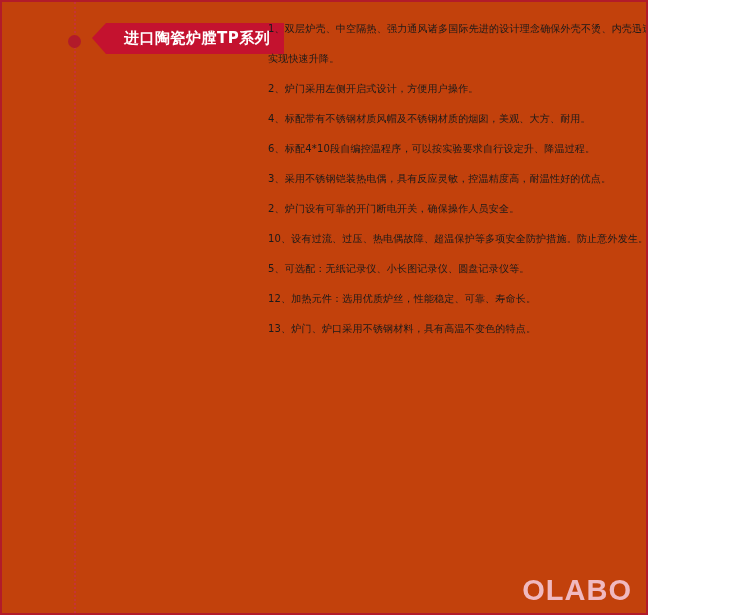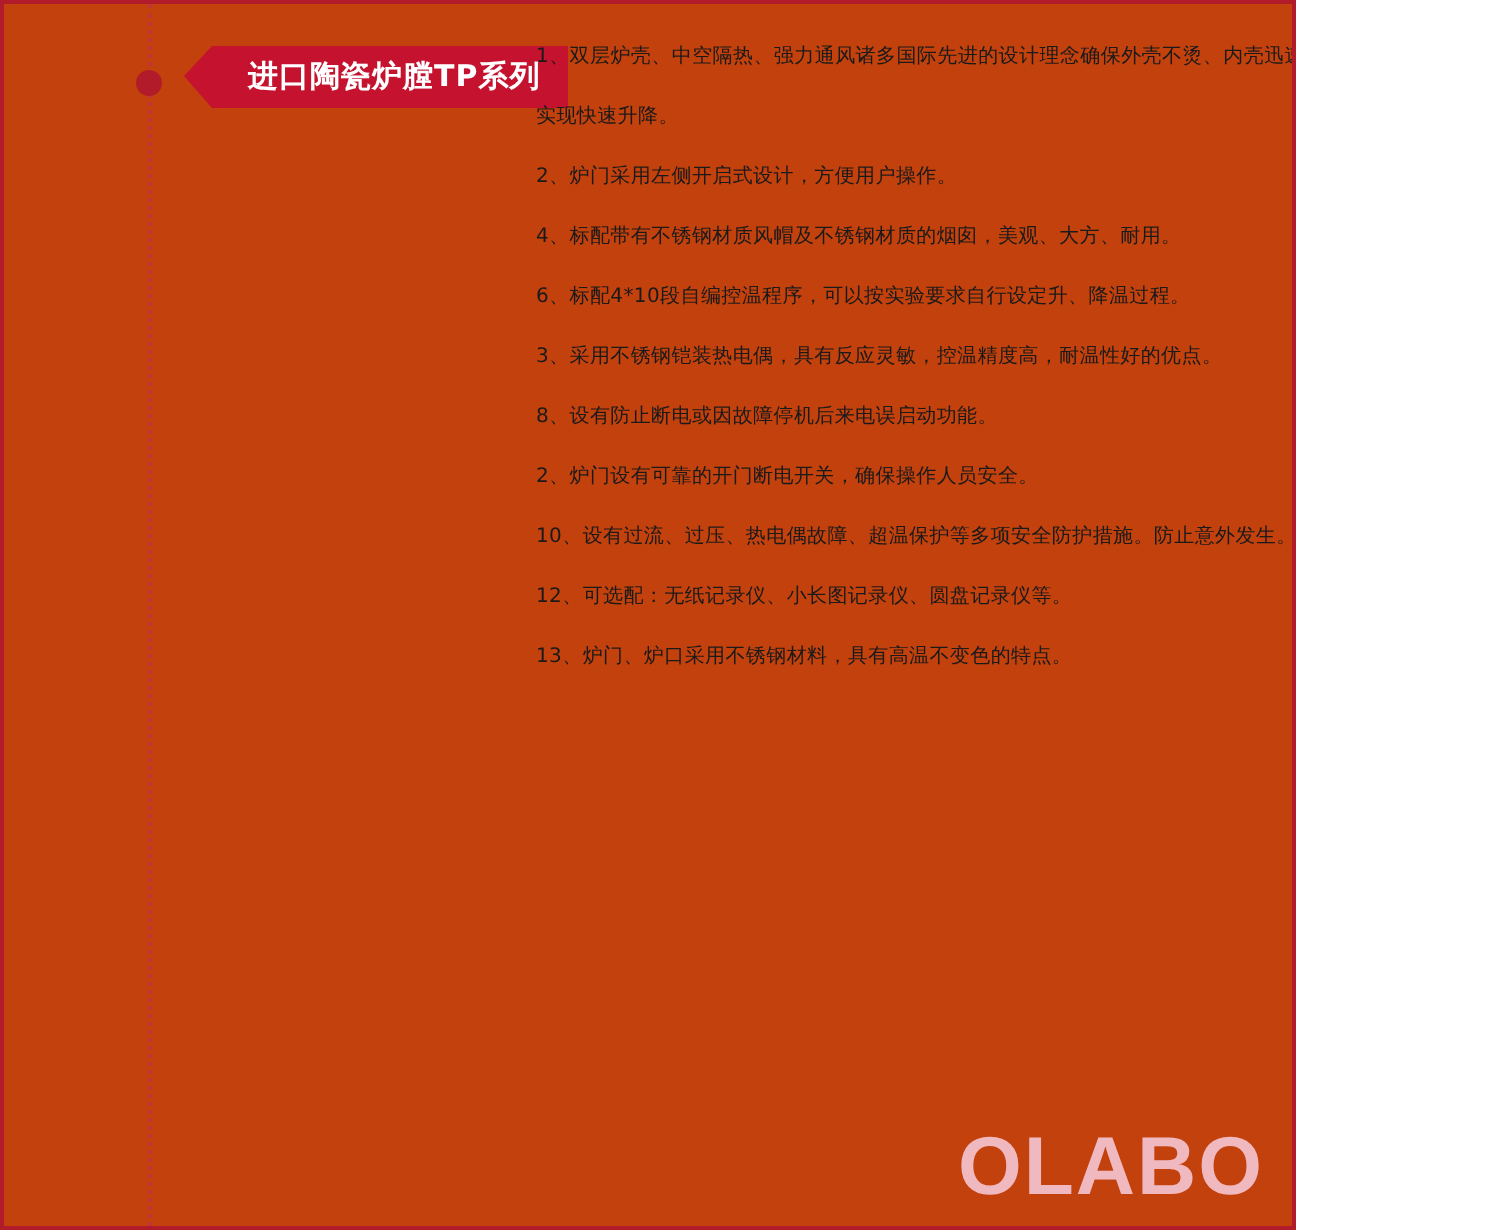--- a/index.html
+++ b/index.html
@@ -81,21 +81,21 @@
     text-align: justify;
     text-justify: inter-ideograph;
     margin: 0;
     letter-spacing: 0.2px;
   }
   
   .brand {
     position: absolute;
     right: 14px;
     bottom: 6px;
-    font-size: 41px;
+    font-size: 29px;
     font-weight: bold;
     color: #f0b9c0;
     letter-spacing: 1px;
     font-family: "Liberation Sans", sans-serif;
     user-select: none;
   }
 </style>
 </head>
 <body>
 
@@ -107,23 +107,23 @@
   <div class="ribbon">
     <span>进口陶瓷炉膛TP系列</span>
   </div>
 
   <div class="content">
     <p class="para">1、双层炉壳、中空隔热、强力通风诸多国际先进的设计理念确保外壳不烫、内壳迅速降温的特点，可实现快速升降。</p>
     <p class="para">2、炉门采用左侧开启式设计，方便用户操作。</p>
     <p class="para">4、标配带有不锈钢材质风帽及不锈钢材质的烟囱，美观、大方、耐用。</p>
     <p class="para">6、标配4*10段自编控温程序，可以按实验要求自行设定升、降温过程。</p>
     <p class="para">3、采用不锈钢铠装热电偶，具有反应灵敏，控温精度高，耐温性好的优点。</p>
-    <p class="para">8、设有防止断电或因故障停机后来电误启动功能。</p>
     <p class="para">2、炉门设有可靠的开门断电开关，确保操作人员安全。</p>
     <p class="para">10、设有过流、过压、热电偶故障、超温保护等多项安全防护措施。防止意外发生。</p>
-    <p class="para">12、可选配：无纸记录仪、小长图记录仪、圆盘记录仪等。</p>
+    <p class="para">5、可选配：无纸记录仪、小长图记录仪、圆盘记录仪等。</p>
+    <p class="para">12、加热元件：选用优质炉丝，性能稳定、可靠、寿命长。</p>
     <p class="para">13、炉门、炉口采用不锈钢材料，具有高温不变色的特点。</p>
 
   </div>
 
   <div class="brand">OLABO</div>
 
 </div>
 
 </body></html>

